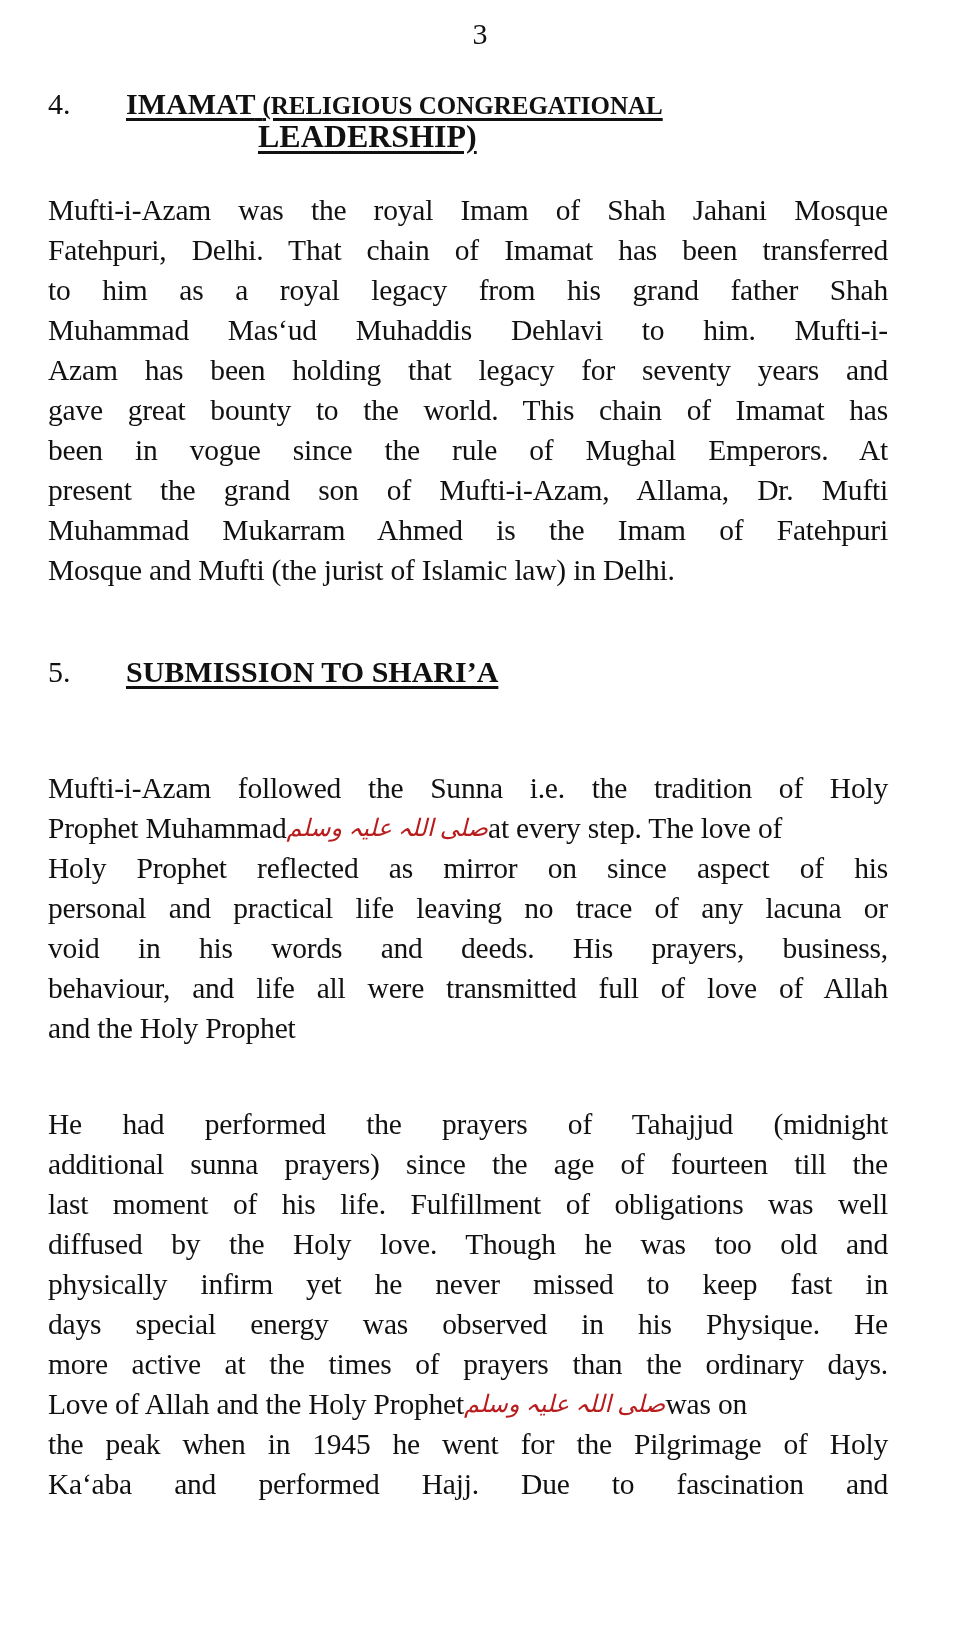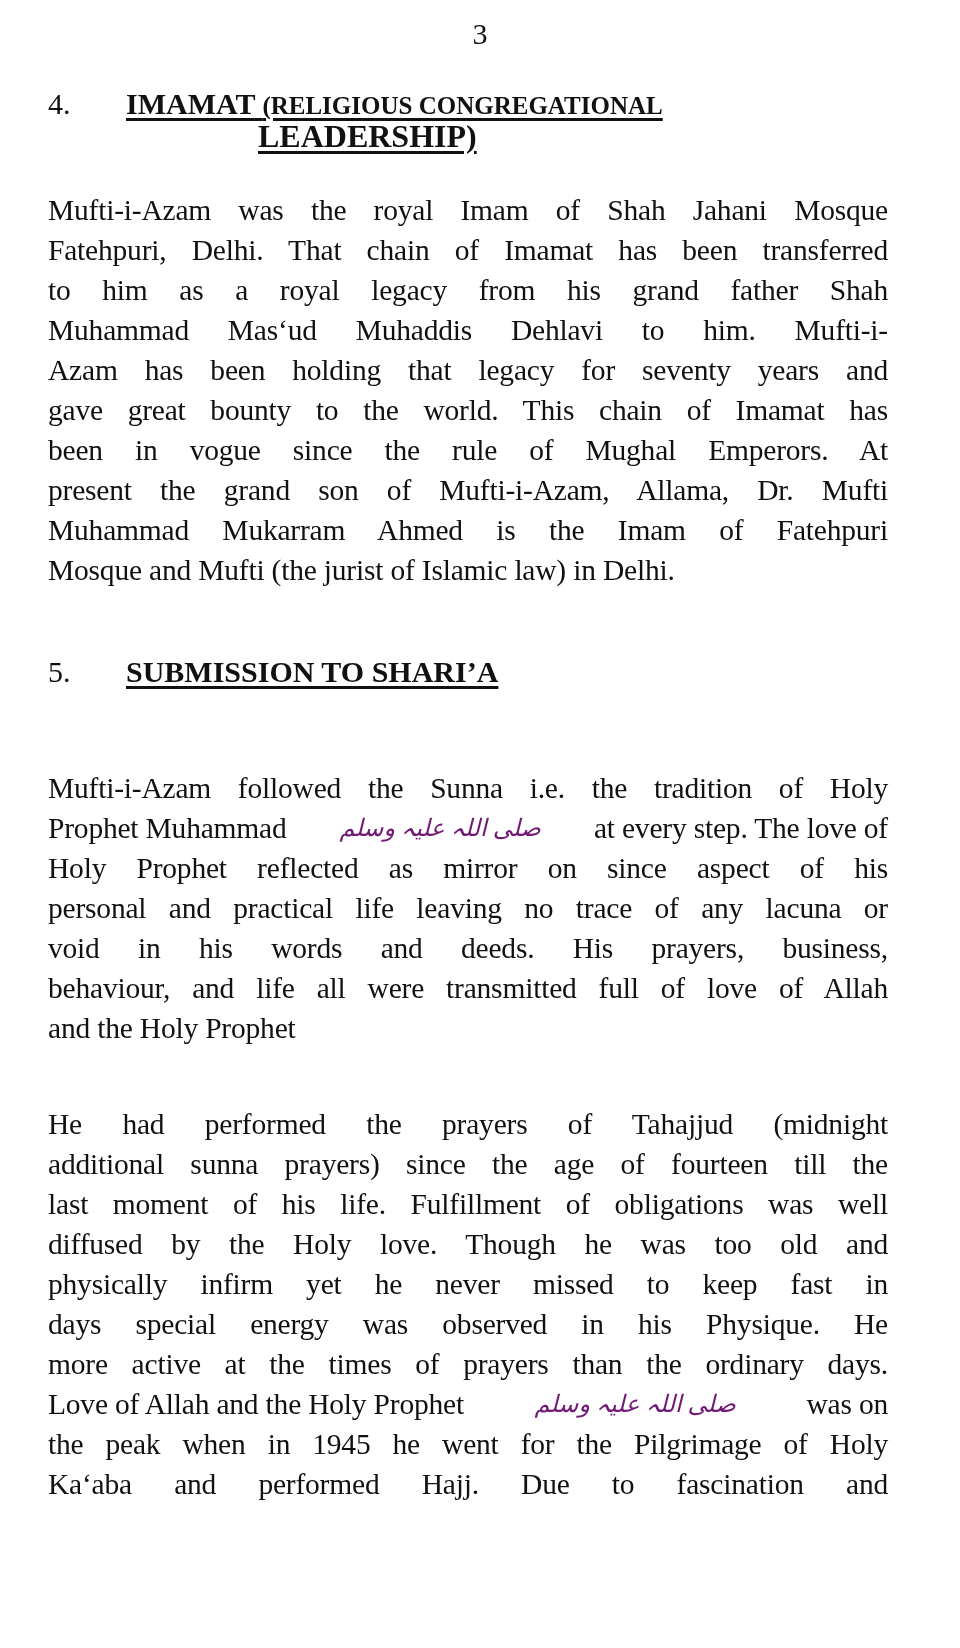--- a/index.html
+++ b/index.html
@@ -20,22 +20,22 @@
     #h4 { top: 86px; }
     #h4-line2 { position: absolute; left: 258px; top: 118px; font-weight: bold; font-size: 32px; line-height: 36px; text-decoration: underline; text-decoration-thickness: 3px; text-underline-offset: 4px; }
     #h5 { top: 654px; }
     .para { position: absolute; left: 48px; width: 840px; }
     .line {
       display: block; height: 40px; line-height: 40px; font-size: 29.5px;
       text-align: justify; text-align-last: justify; white-space: nowrap; overflow: visible;
       letter-spacing: -0.2px;
     }
     .line.last { text-align-last: left; }
-    .line .flex { display: flex; justify-content: space-between; width: 100%; }
-    .urdu { font-style: italic; font-size: 24px; color: #701a75; }
+    .line .flex { display: flex; justify-content: flex-start; width: 100%; }
+    .urdu { font-style: italic; font-size: 24px; color: #b91c1c; }
     #p1 { top: 190px; }
     #p2 { top: 768px; }
     #p3 { top: 1104px; }
   </style>
 </head>
 <body>
 
 <div>
 
   <div class="page-number">3</div>

